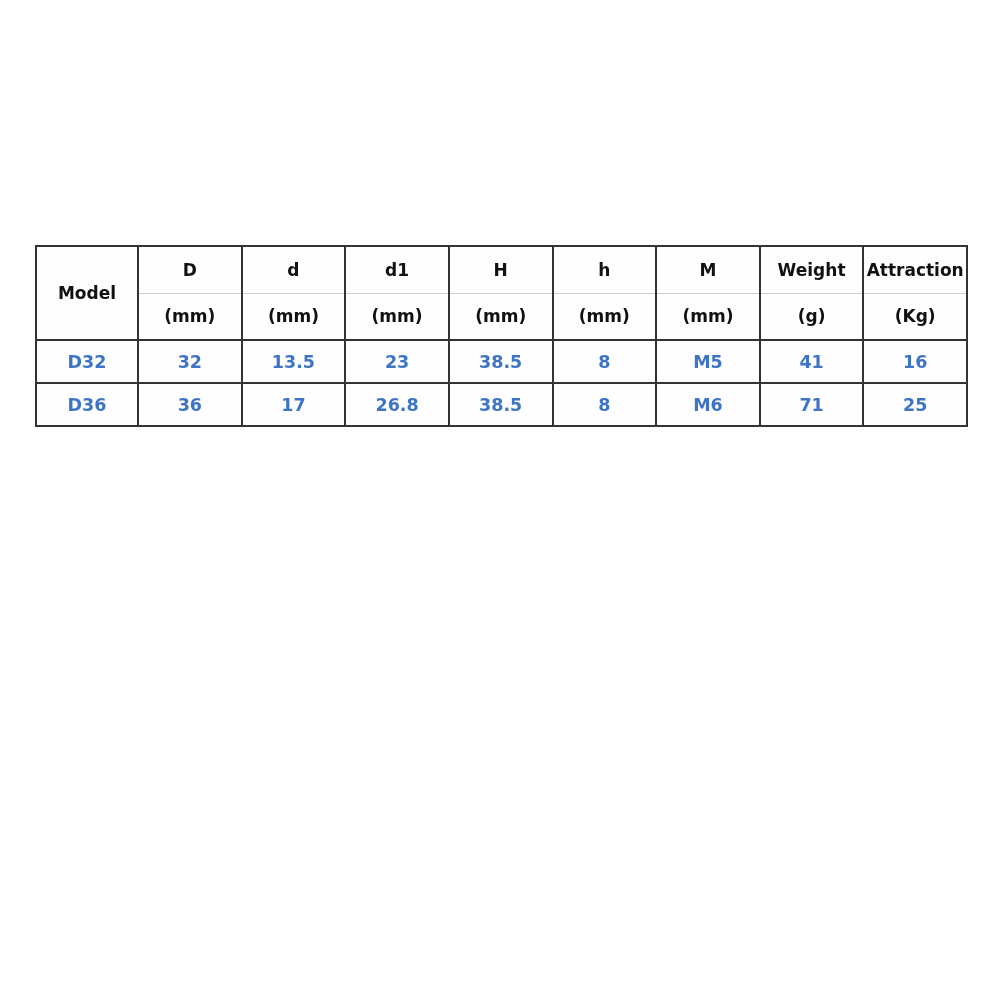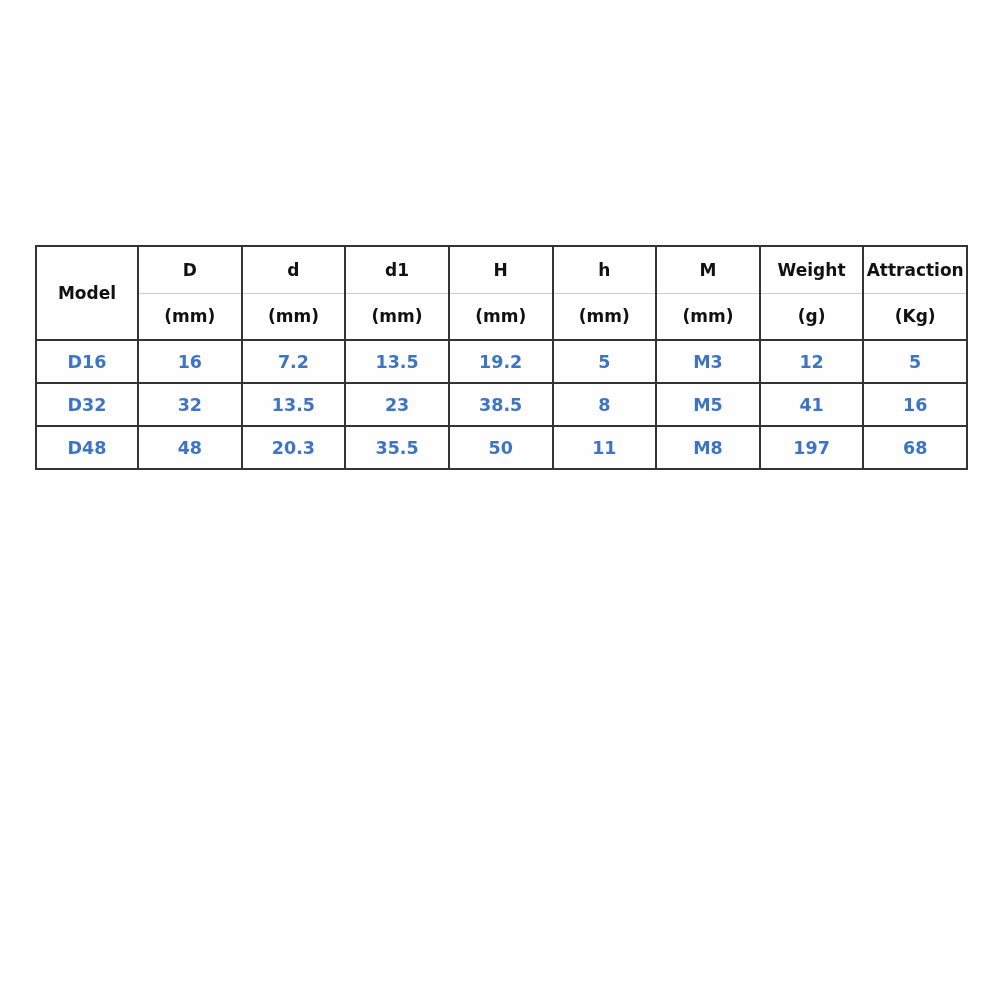--- a/index.html
+++ b/index.html
@@ -136,48 +136,37 @@
             <th>
               <div class="hstack">
                 <div class="hlabel top">Attraction</div>
                 <div class="hlabel bottom">(Kg)</div>
               </div>
             </th>
           </tr>
       </thead>
       <tbody id="body-rows">
           <tr>
-            <td>D16</td>
-            <td>16</td>
-            <td>7.2</td>
-            <td>13.5</td>
-            <td>19.2</td>
-            <td>5</td>
-            <td>M3</td>
-            <td>12</td>
-            <td>5</td>
-          </tr>
-          <tr>
             <td>D32</td>
             <td>32</td>
             <td>13.5</td>
             <td>23</td>
             <td>38.5</td>
             <td>8</td>
             <td>M5</td>
             <td>41</td>
             <td>16</td>
           </tr>
           <tr>
-            <td>D48</td>
-            <td>48</td>
-            <td>20.3</td>
-            <td>35.5</td>
-            <td>50</td>
-            <td>11</td>
-            <td>M8</td>
-            <td>197</td>
-            <td>68</td>
+            <td>D36</td>
+            <td>36</td>
+            <td>17</td>
+            <td>26.8</td>
+            <td>38.5</td>
+            <td>8</td>
+            <td>M6</td>
+            <td>71</td>
+            <td>25</td>
           </tr>
         </tbody>
     </table>
   </div>
 </div>
 
 </body></html>

